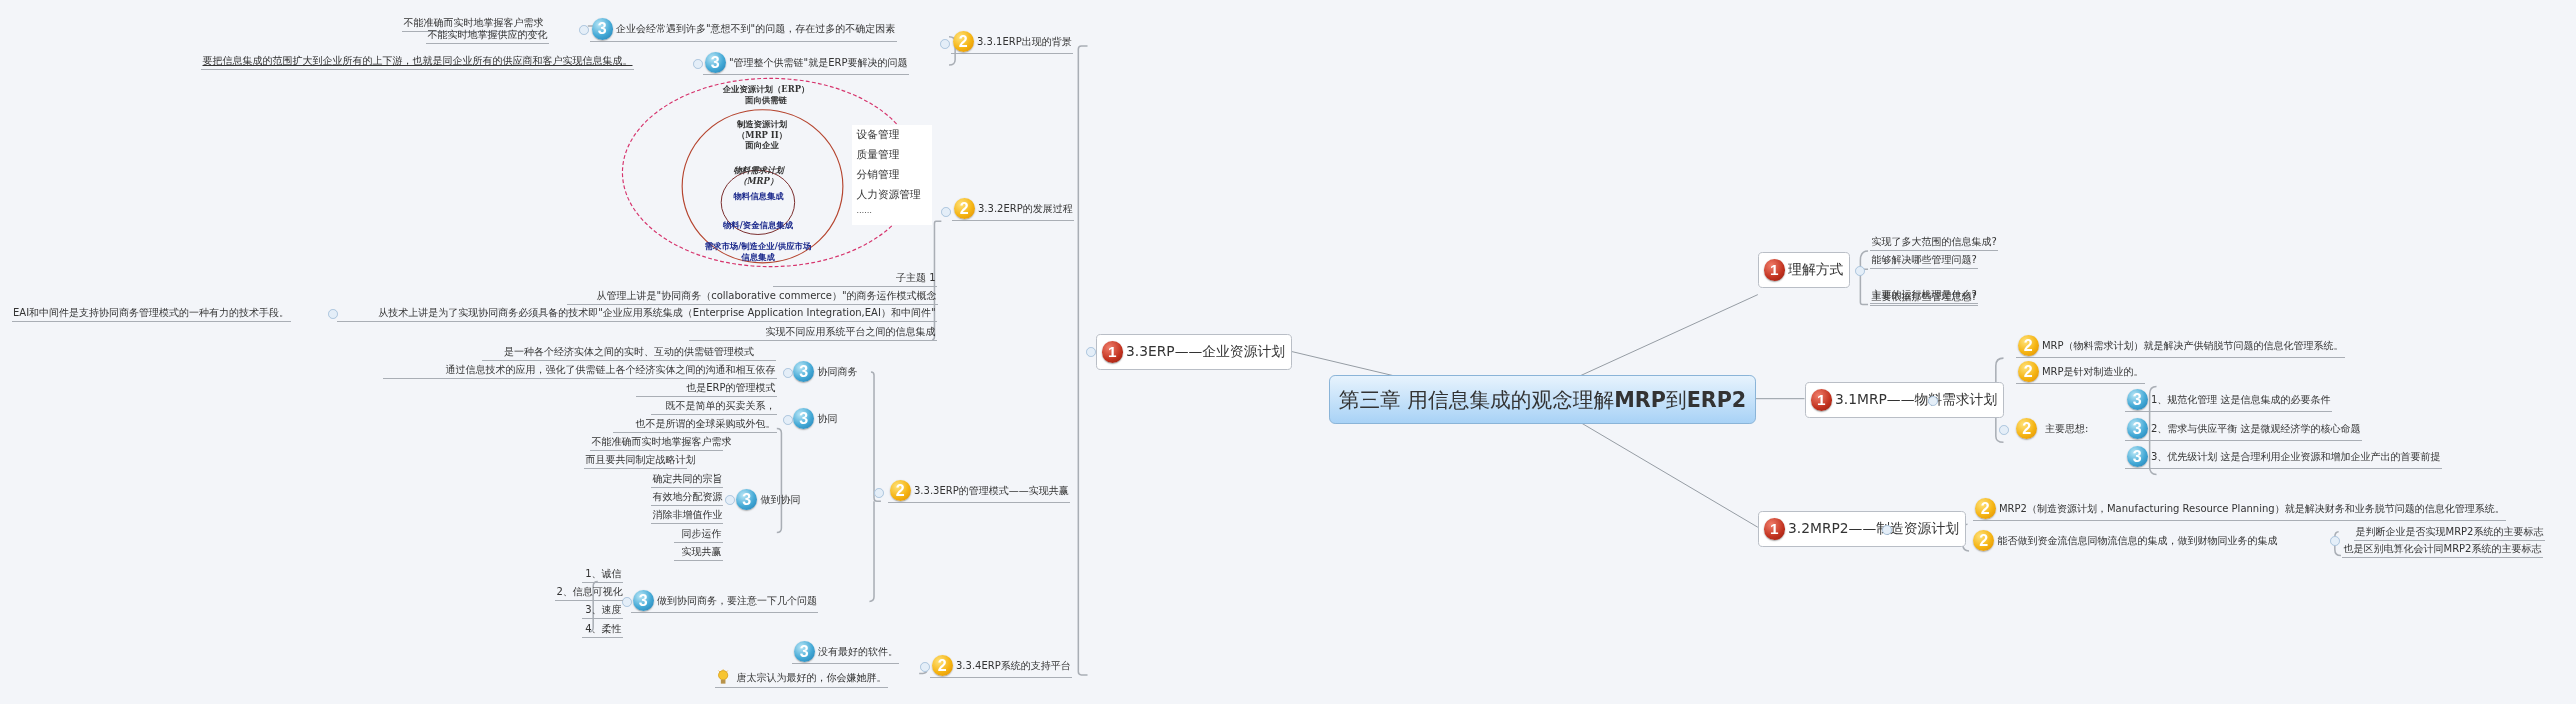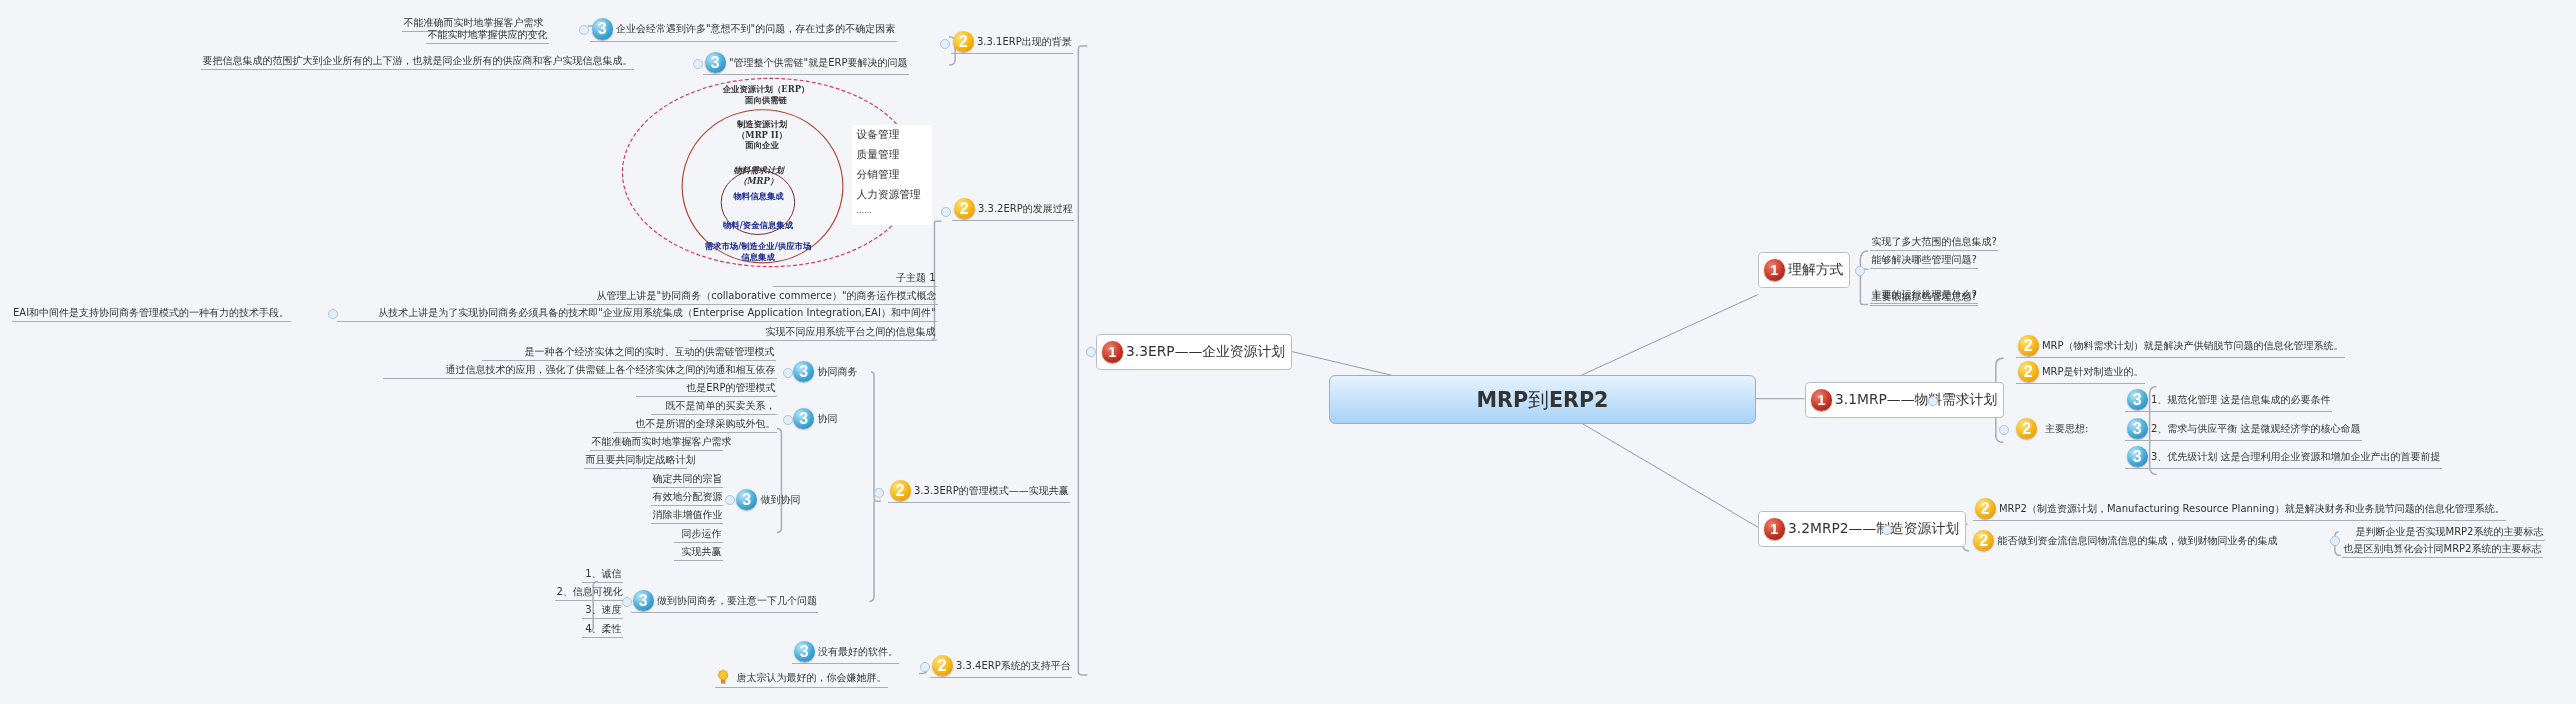--- a/index.html
+++ b/index.html
@@ -72,20 +72,21 @@
     <path d="M1150 655 L1145 655 Q1141 655 1141 650 L1141 490 Q1141 486 1137 486"></path>
     <path d="M1141 655 L1141 780 Q1141 786 1135 786"></path>
     <path d="M1014 560 Q1020 560 1020 566 L1020 690 Q1020 696 1014 696"></path>
     <path d="M780 760 Q774 760 774 766 L774 820 Q774 826 768 826"></path>
 
     <path d="M1200 880 L1205 880 Q1210 880 1210 875"></path>
   </g>
 </svg>
 
 <div class="central">
+  <span>第三章 用信息集成的观念理解</span>
   <b>MRP</b>
   <span>到</span>
   <b>ERP2</b>
 </div>
 
 <div class="box b1" style="left:1758px; top:252px;">
   <span class="badge p1">1</span>
   <span>理解方式</span>
 </div>
 <span class="tog" style="left:1855px;top:266px;"></span>
@@ -158,21 +159,21 @@
   <span>企业会经常遇到许多"意想不到"的问题，存在过多的不确定因素</span>
 </div>
 <span class="tog" style="left:579px;top:25px;"></span>
 <div class="n u r" style="left:402px;top:16px;">不能准确而实时地掌握客户需求</div>
 <div class="n u r" style="left:426px;top:28px;">不能实时地掌握供应的变化</div>
 <div class="row u" style="left:703px;top:52px;">
   <span class="badge p3">3</span>
   <span>"管理整个供需链"就是ERP要解决的问题</span>
 </div>
 <span class="tog" style="left:693px;top:59px;"></span>
-<div class="n u" style="left:201px;top:54px;">要把信息集成的范围扩大到企业所有的上下游，也就是同企业所有的供应商和客户实现信息集成。</div>
+<div class="n u" style="left:201px;top:54px;text-decoration:underline;">要把信息集成的范围扩大到企业所有的上下游，也就是同企业所有的供应商和客户实现信息集成。</div>
 
 <svg class="img-ell" style="left:613px;top:73px;" width="322" height="199" viewBox="0 0 420 260">
   <ellipse cx="205" cy="130" rx="193" ry="123" fill="none" stroke="#d6336c" stroke-width="1.5" stroke-dasharray="5,3"></ellipse>
   <ellipse cx="195" cy="148" rx="105" ry="100" fill="none" stroke="#b5442e" stroke-width="1.5"></ellipse>
   <ellipse cx="189" cy="169" rx="48" ry="42" fill="none" stroke="#7a2d2d" stroke-width="1.3"></ellipse>
 </svg>
 <div class="diag-text" style="left:716px;top:84px;width:100px;">
   <div>企业资源计划（ERP）</div>
   <div>面向供需链</div>
 </div>
@@ -215,21 +216,21 @@
   <span class="badge p2">2</span>
   <span>3.3.3ERP的管理模式——实现共赢</span>
 </div>
 <span class="tog" style="left:874px;top:488px;"></span>
 
 <div class="row" style="left:793px;top:361px;">
   <span class="badge p3">3</span>
   <span>协同商务</span>
 </div>
 <span class="tog" style="left:783px;top:368px;"></span>
-<div class="n u r" style="left:482px;top:345px;width:291px;">是一种各个经济实体之间的实时、互动的供需链管理模式</div>
+<div class="n u r" style="left:482px;top:345px;width:291px;text-align:center;">是一种各个经济实体之间的实时、互动的供需链管理模式</div>
 <div class="n u r" style="left:383px;top:363px;width:391px;">通过信息技术的应用，强化了供需链上各个经济实体之间的沟通和相互依存</div>
 <div class="n u r" style="left:636px;top:381px;width:138px;">也是ERP的管理模式</div>
 
 <div class="row" style="left:793px;top:408px;">
   <span class="badge p3">3</span>
   <span>协同</span>
 </div>
 <span class="tog" style="left:783px;top:415px;"></span>
 <div class="n u r" style="left:651px;top:399px;width:123px;">既不是简单的买卖关系，</div>
 <div class="n u r" style="left:613px;top:417px;width:161px;">也不是所谓的全球采购或外包。</div>

